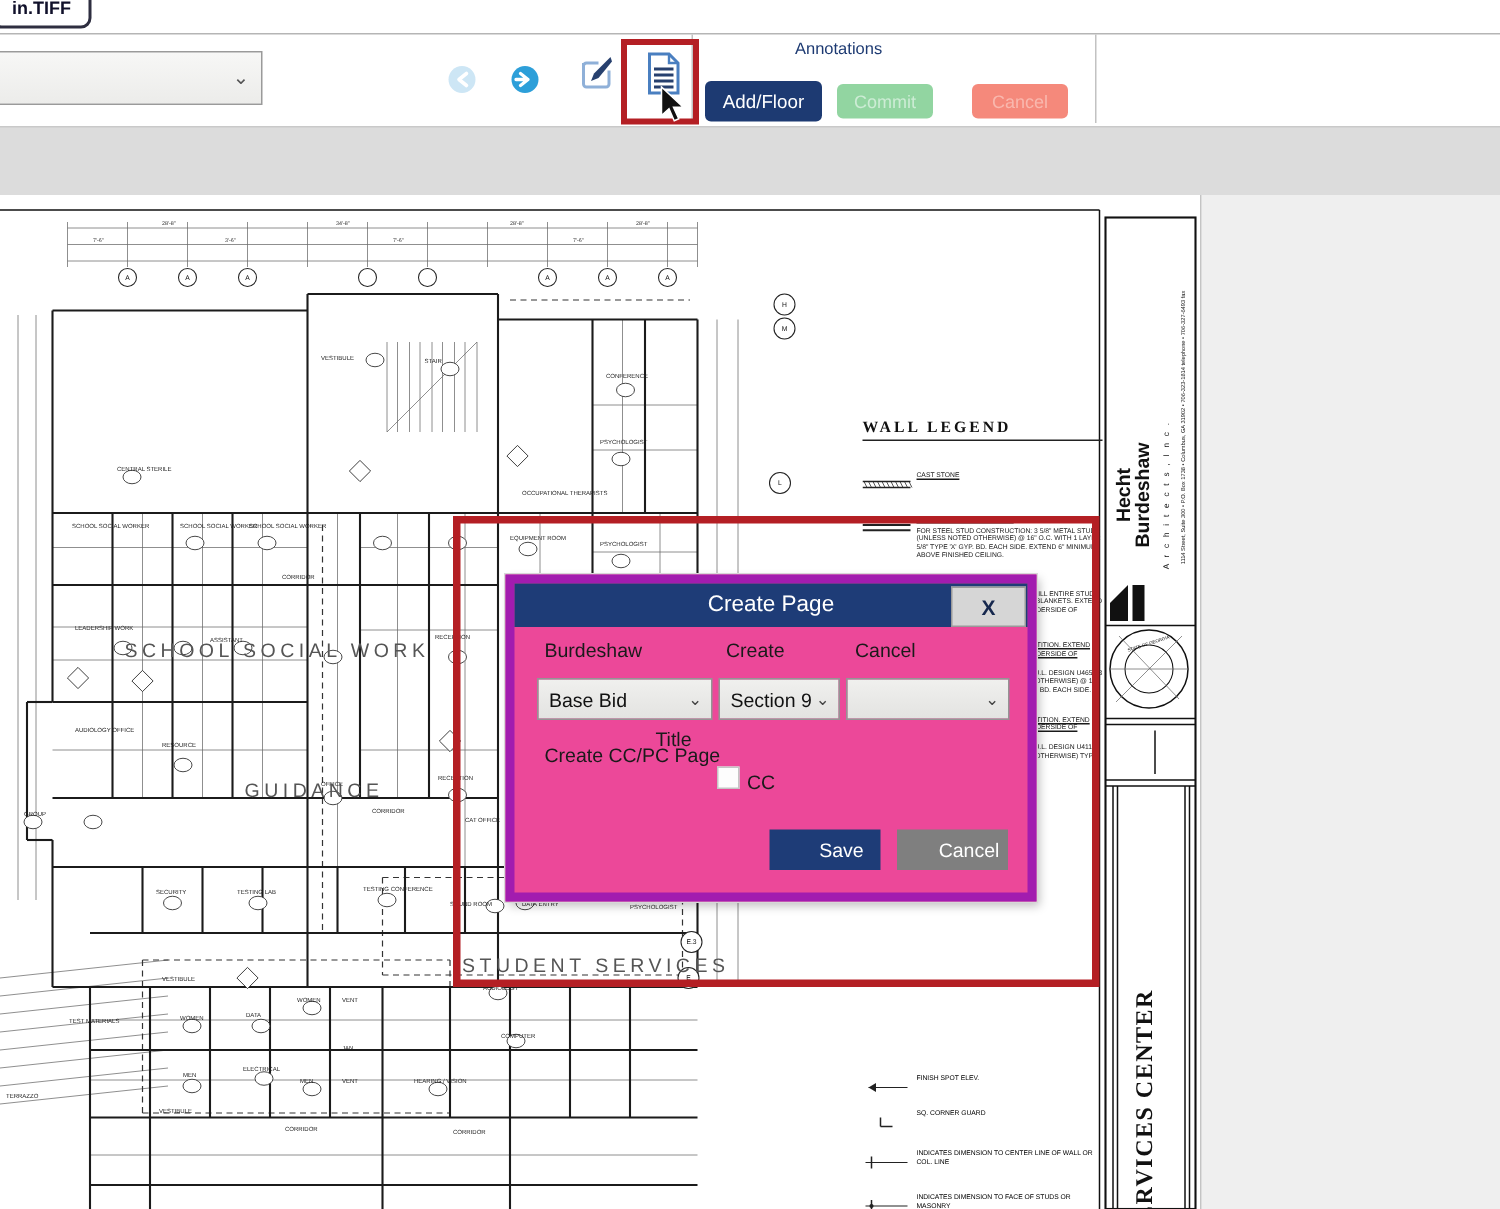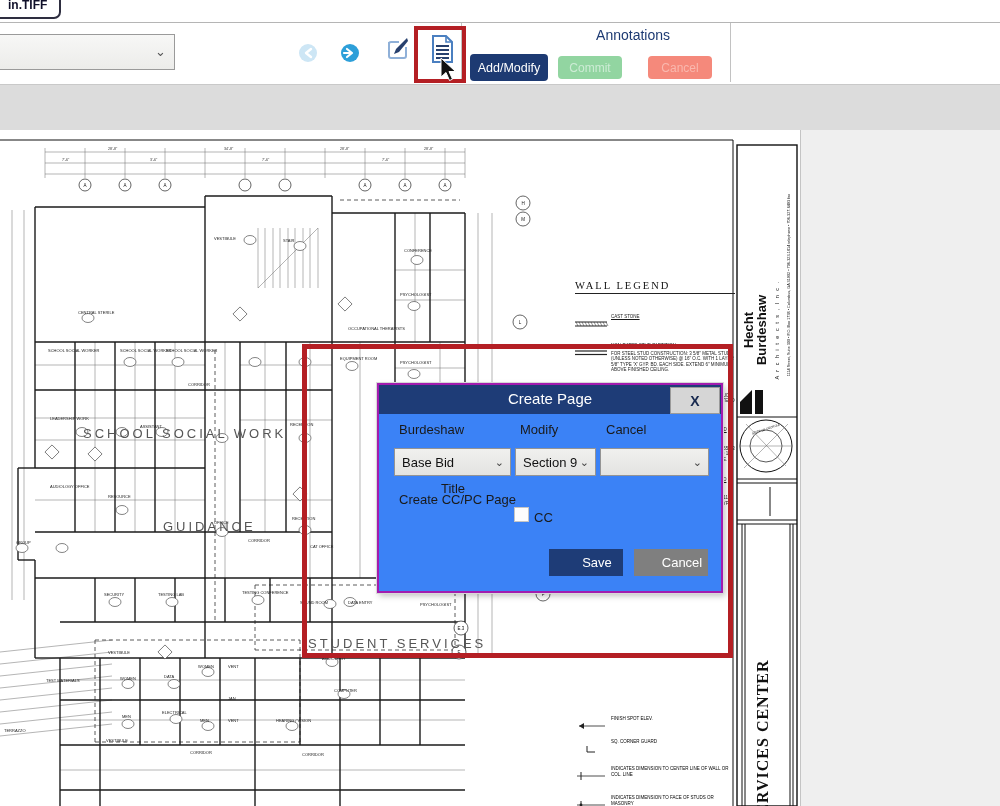--- a/index.html
+++ b/index.html
@@ -9,21 +9,21 @@
 
   
   #file-tab{left:-6px;top:-10px;height:25px;padding:0 12px;border:2px solid #2e2e40;
     border-radius:7px;background:#fff;font-size:12px;font-weight:bold;color:#10102a;
     display:flex;align-items:center;z-index:3;}
   #toolbar-topline{left:0;top:22px;width:1000px;height:0;border-top:1px solid #b5b5b5;}
   #page-dropdown{left:-8px;top:34px;width:173px;height:34px;background:linear-gradient(#f7f7f6,#ececea);
     border:1px solid #9a9a9a;display:flex;align-items:center;justify-content:flex-end;padding-right:8px;}
   #page-dropdown .chev{color:#555;font-size:13px;line-height:10px;}
   .tb-divider{top:23px;width:0;height:59px;border-left:1px solid #c2c2c2;}
-  #annot-label{left:530px;top:27px;width:140px;text-align:right;font-size:14px;color:#1d3a72;}
+  #annot-label{left:530px;top:27px;width:140px;text-align:left;font-size:11px;color:#1d3a72;}
   .tb-btn{position:absolute;border:none;border-radius:4px;color:#fff;font-family:"Liberation Sans",sans-serif;}
   #btn-addmodify{left:470px;top:54px;width:78px;height:27px;background:#1d3a72;font-size:12.5px;}
   #btn-commit{left:558px;top:56px;width:64px;height:23px;background:#92d5a1;color:#cdecd5;font-size:12px;}
   #btn-cancel-tb{left:648px;top:56px;width:64px;height:23px;background:#f5897b;color:#f9b8ae;font-size:12px;}
   #red-box-toolbar{left:414px;top:26px;width:44px;height:49px;border:4px solid #b41f24;z-index:4;}
   #gray-band{left:0;top:84px;width:1000px;height:46px;background:#dcdcdc;
     border-top:1px solid #c9c9c9;border-bottom:2px solid #9d9d9d;}
 
   
   #viewer{left:0;top:130px;width:1000px;height:676px;background:#efefef;}
@@ -35,33 +35,33 @@
   .tag{fill:#fff;stroke:#333;stroke-width:.6;}
   .bub{fill:#fff;stroke:#222;stroke-width:.7;}
   .bubt{font-size:4.5px;fill:#111;text-anchor:middle;}
   .rmlbl{font-size:4px;fill:#222;}
   .dimlbl{font-size:3.6px;fill:#333;}
   .biglbl{fill:#555;letter-spacing:3px;font-size:13px;}
   .tbk{stroke:#111;fill:none;}
 
   
   #legend{left:575px;top:150px;width:160px;color:#1a1a1a;z-index:2;}
-  .lg-title{font-family:"Liberation Serif",serif;font-weight:normal;font-size:10.5px;
+  .lg-title{font-family:"Liberation Serif",serif;font-weight:bold;font-size:10.5px;
     letter-spacing:2px;border-bottom:1.5px solid #222;padding-bottom:2px;margin-bottom:20px;color:#111;}
   .lg-item{display:flex;align-items:flex-start;}
   .lg-sym{width:36px;flex:0 0 36px;padding-top:1px;}
   .lg-tx{flex:1;font-size:4.5px;line-height:5.6px;}
   .lg-h{text-decoration:underline;display:block;}
   .lg-b{display:block;margin-top:2px;}
   #legend2{left:575px;top:586px;width:160px;z-index:2;}
 
   
   #red-rect-large{left:302px;top:214px;width:421px;height:304px;border:5px solid #b41f24;z-index:5;}
-  #dialog{left:337px;top:253px;width:342px;height:206px;background:#3b82f6;
-    border:2px solid #a21caf;box-shadow:0 0 0 1px #d8d8d8,2px 3px 6px rgba(0,0,0,.25);z-index:6;margin-left:40px;}
+  #dialog{left:337px;top:253px;width:342px;height:206px;background:#ec4899;
+    border:6px solid #a21caf;box-shadow:0 0 0 1px #d8d8d8,2px 3px 6px rgba(0,0,0,.25);z-index:6;}
   #dlg-titlebar{left:0;top:0;width:342px;height:29px;background:#1e3c77;}
   #dlg-title{left:0;top:5px;width:342px;text-align:center;color:#fff;font-size:15px;}
   #dlg-close{left:291px;top:2px;width:48px;height:25px;background:#d6d6d6;border:1px solid #9a9a9a;
     color:#16284e;font-weight:bold;font-size:14px;display:flex;align-items:center;justify-content:center;}
   .dlg-lbl{position:absolute;font-size:13px;color:#1a1a1a;}
   .dd{position:absolute;height:26px;background:linear-gradient(#f0f0ee,#e3e3e1);border:1px solid #949494;
     font-size:13px;color:#111;display:flex;align-items:center;padding-left:7px;}
   .dd .chev{position:absolute;right:6px;color:#444;font-size:11px;}
   #dlg-title-input{left:135px;top:91px;width:187px;height:23px;background:#fff;border:1px solid #949494;
     font-size:13px;color:#111;display:flex;align-items:center;padding-left:6px;}
@@ -109,21 +109,21 @@
     <path d="M16 2 v6 h6" fill="none" stroke="#4a7fc0" stroke-width="1.6"></path>
     <path d="M6 12 h13 M6 16 h13 M6 20 h13 M6 24 h13" stroke="#27406e" stroke-width="2"></path>
   </svg>
 
   <div class="abs" id="red-box-toolbar"></div>
 
   <div class="abs tb-divider" style="left:461px"></div>
   <div class="abs tb-divider" style="left:730px"></div>
 
   <div class="abs" id="annot-label">Annotations</div>
-  <button class="tb-btn" id="btn-addmodify">Add/Modify</button>
+  <button class="tb-btn" id="btn-addmodify">Add/Floor</button>
   <button class="tb-btn" id="btn-commit">Commit</button>
   <button class="tb-btn" id="btn-cancel-tb">Cancel</button>
 
   <div class="abs" id="gray-band"></div>
 
   <svg class="abs" id="cursor" width="20" height="26">
     <path d="M2 1 L2 20 L7 15.5 L10.5 23.5 L13.5 22.2 L10 14.5 L16.5 14.5 Z" fill="#111" stroke="#fff" stroke-width="1"></path>
   </svg>
 
   <div class="abs" id="viewer">
@@ -519,37 +519,37 @@
 
     <div class="abs" id="red-rect-large"></div>
 
     <div class="abs" id="dialog">
       <div class="abs" id="dlg-titlebar">
         <div class="abs" id="dlg-title">Create Page</div>
       </div>
       <div class="abs" id="dlg-close">X</div>
 
       <div class="dlg-lbl" style="left:20px;top:37px">Burdeshaw</div>
-      <div class="dlg-lbl" style="left:141px;top:37px">Modify</div>
+      <div class="dlg-lbl" style="left:141px;top:37px">Create</div>
       <div class="dlg-lbl" style="left:227px;top:37px">Cancel</div>
 
       <div class="dd" style="left:15px;top:63px;width:108px">
         <span>Base Bid</span>
         <span class="chev">⌄</span>
       </div>
       <div class="dd" style="left:136px;top:63px;width:72px">
         <span>Section 9</span>
         <span class="chev">⌄</span>
       </div>
       <div class="dd" style="left:221px;top:63px;width:100px">
         <span></span>
         <span class="chev">⌄</span>
       </div>
 
-      <div class="dlg-lbl" style="left:62px;top:96px;width:56px;text-align:left">Title</div>
+      <div class="dlg-lbl" style="left:78px;top:96px;width:56px;text-align:center">Title</div>
 
       <div class="dlg-lbl" style="left:20px;top:107px">Create CC/PC Page</div>
       <div class="abs" id="dlg-cc-box"></div>
       <div class="dlg-lbl" style="left:155px;top:125px">CC</div>
 
       <button class="dlg-btn" id="dlg-save">Save</button>
       <button class="dlg-btn" id="dlg-cancel">Cancel</button>
     </div>
   </div>
 </div>

